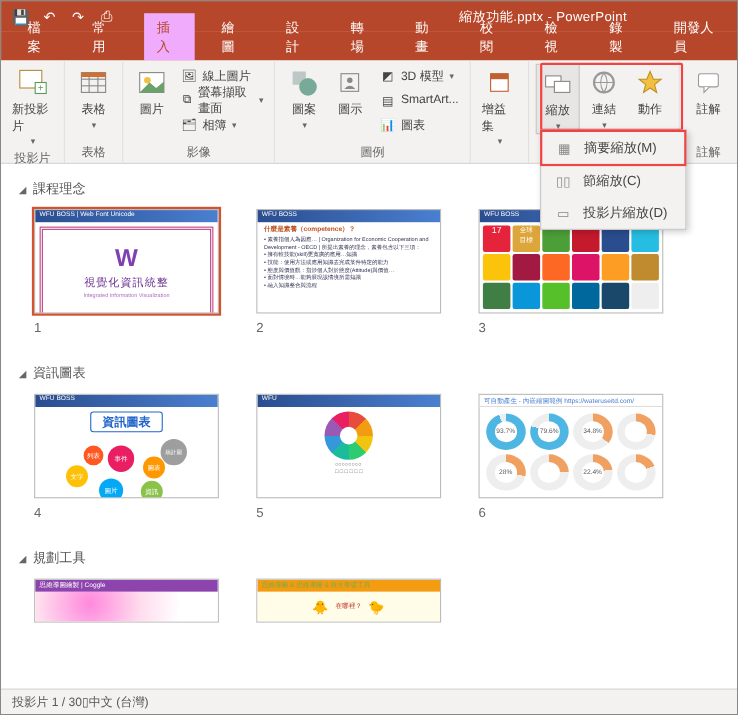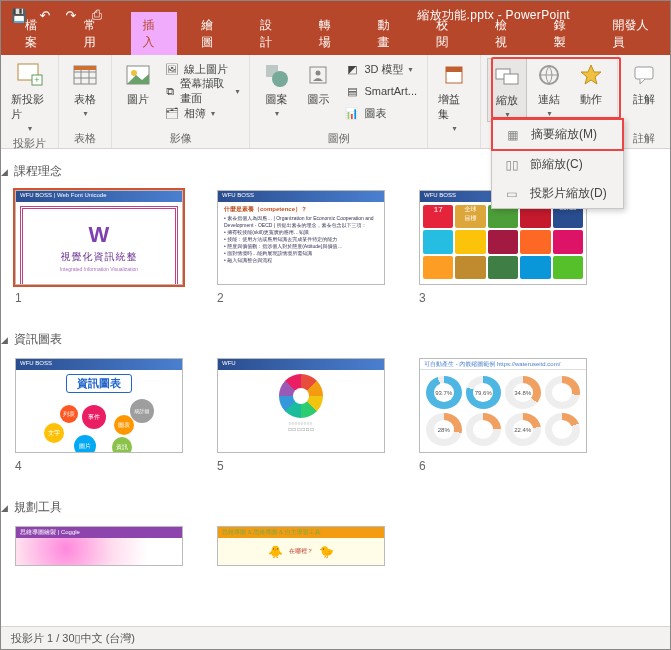--- a/index.html
+++ b/index.html
@@ -19,38 +19,38 @@
 .btn-lg .ico{width:30px;height:30px;display:flex;align-items:center;justify-content:center}
 .btn-sm{display:flex;align-items:center;gap:4px;font-size:11px;color:#444;padding:2px 4px;height:22px}
 .btn-sm .ico{width:16px;height:16px;display:flex;align-items:center;justify-content:center}
 .col{display:flex;flex-direction:column}
 .caret{font-size:8px;color:#666;margin-left:1px}
 .highlight-box{position:absolute;top:2px;left:490px;width:130px;height:62px;border:2px solid #e44;border-radius:2px;pointer-events:none;z-index:5}
 .dropdown{position:absolute;top:63px;left:490px;width:133px;background:#f3f2f1;border:1px solid #c8c7c6;box-shadow:2px 2px 6px rgba(0,0,0,.2);z-index:10}
 .dd-item{display:flex;align-items:center;gap:8px;padding:6px 10px;font-size:12px;color:#444}
 .dd-item .dd-ico{width:20px;height:14px;display:flex;align-items:center;justify-content:center;font-size:12px;color:#888}
 .dd-item.hl{border:2px solid #e44;margin:-1px}
-.content{height:calc(650px - 28px - 26px - 94px - 23px);overflow-y:auto;padding:14px 0 8px;background:#fff}
+.content{height:calc(650px - 28px - 26px - 94px - 23px);overflow-y:auto;padding:14px 16px 8px;background:#fff}
 .sect-h{display:flex;align-items:center;gap:6px;font-size:12px;color:#555;margin-bottom:10px}
 .sect-h::before{content:"◢";font-size:9px;color:#666}
 .thumbs{display:flex;gap:34px;margin-bottom:26px;padding-left:14px}
 .th{width:168px}
 .th-img{width:168px;height:95px;border:1px solid #bbb;background:#fff;position:relative;overflow:hidden}
 .th-img.sel{outline:2px solid #d35230;outline-offset:0}
 .th-num{font-size:12px;color:#666;margin-top:6px}
 .sl-top{height:11px;background:linear-gradient(90deg,#2a4d8f,#4a7fd0);font-size:6px;color:#fff;padding:1px 4px;overflow:hidden;white-space:nowrap}
 .statusbar{position:absolute;bottom:0;left:0;right:0;height:23px;background:#f3f2f1;border-top:1px solid #d6d5d4;display:flex;align-items:center;padding:0 10px;font-size:11px;color:#555;}
 
 .s1-body{display:flex;flex-direction:column;align-items:center;justify-content:center;height:calc(100% - 11px);border:3px double #c04080;margin:4px;gap:2px}
 .s1-logo{font-size:22px;font-weight:bold;color:#8040b0}
 .s1-tx{font-size:10px;color:#6a3090;letter-spacing:1px}
 .s1-sub{font-size:5px;color:#b070c0}
 .s2-body{padding:3px 6px;font-size:5px;color:#335;line-height:1.4}
 .s2-body .tt{color:#c05020;font-size:6px;font-weight:bold;margin-bottom:2px}
-.s3-body{display:grid;grid-template-columns:repeat(5,1fr);grid-template-rows:repeat(3,1fr);gap:2px;padding:3px;height:calc(100% - 11px)}
+.s3-body{display:grid;grid-template-columns:repeat(6,1fr);grid-template-rows:repeat(3,1fr);gap:2px;padding:3px;height:calc(100% - 11px)}
 .s3-body>div{border-radius:2px}
 .s4-body{display:flex;flex-direction:column;align-items:center;height:calc(100% - 11px);padding:4px}
 .s4-t{font-size:11px;color:#2266cc;font-weight:bold;border:1px solid #2266cc;padding:1px 10px;border-radius:3px}
 .s4-bubbles{position:relative;flex:1;width:100%}
 .bub{position:absolute;border-radius:50%;font-size:6px;display:flex;align-items:center;justify-content:center;color:#fff}
 .s5-body{display:flex;flex-direction:column;align-items:center;height:calc(100% - 11px);padding:2px}
 .wheel{width:44px;height:44px;border-radius:50%;background:conic-gradient(#e74c3c 0 45deg,#f39c12 45deg 90deg,#f1c40f 90deg 135deg,#2ecc71 135deg 180deg,#1abc9c 180deg 225deg,#3498db 225deg 270deg,#9b59b6 270deg 315deg,#e91e63 315deg 360deg);position:relative;margin:2px}
 .wheel::after{content:"";position:absolute;inset:14px;background:#fff;border-radius:50%}
 .s6-body{display:grid;grid-template-columns:repeat(4,1fr);grid-template-rows:repeat(2,1fr);gap:4px;padding:6px;height:calc(100% - 11px)}
 .donut{border-radius:50%;position:relative;display:flex;align-items:center;justify-content:center;font-size:6px;color:#555}

